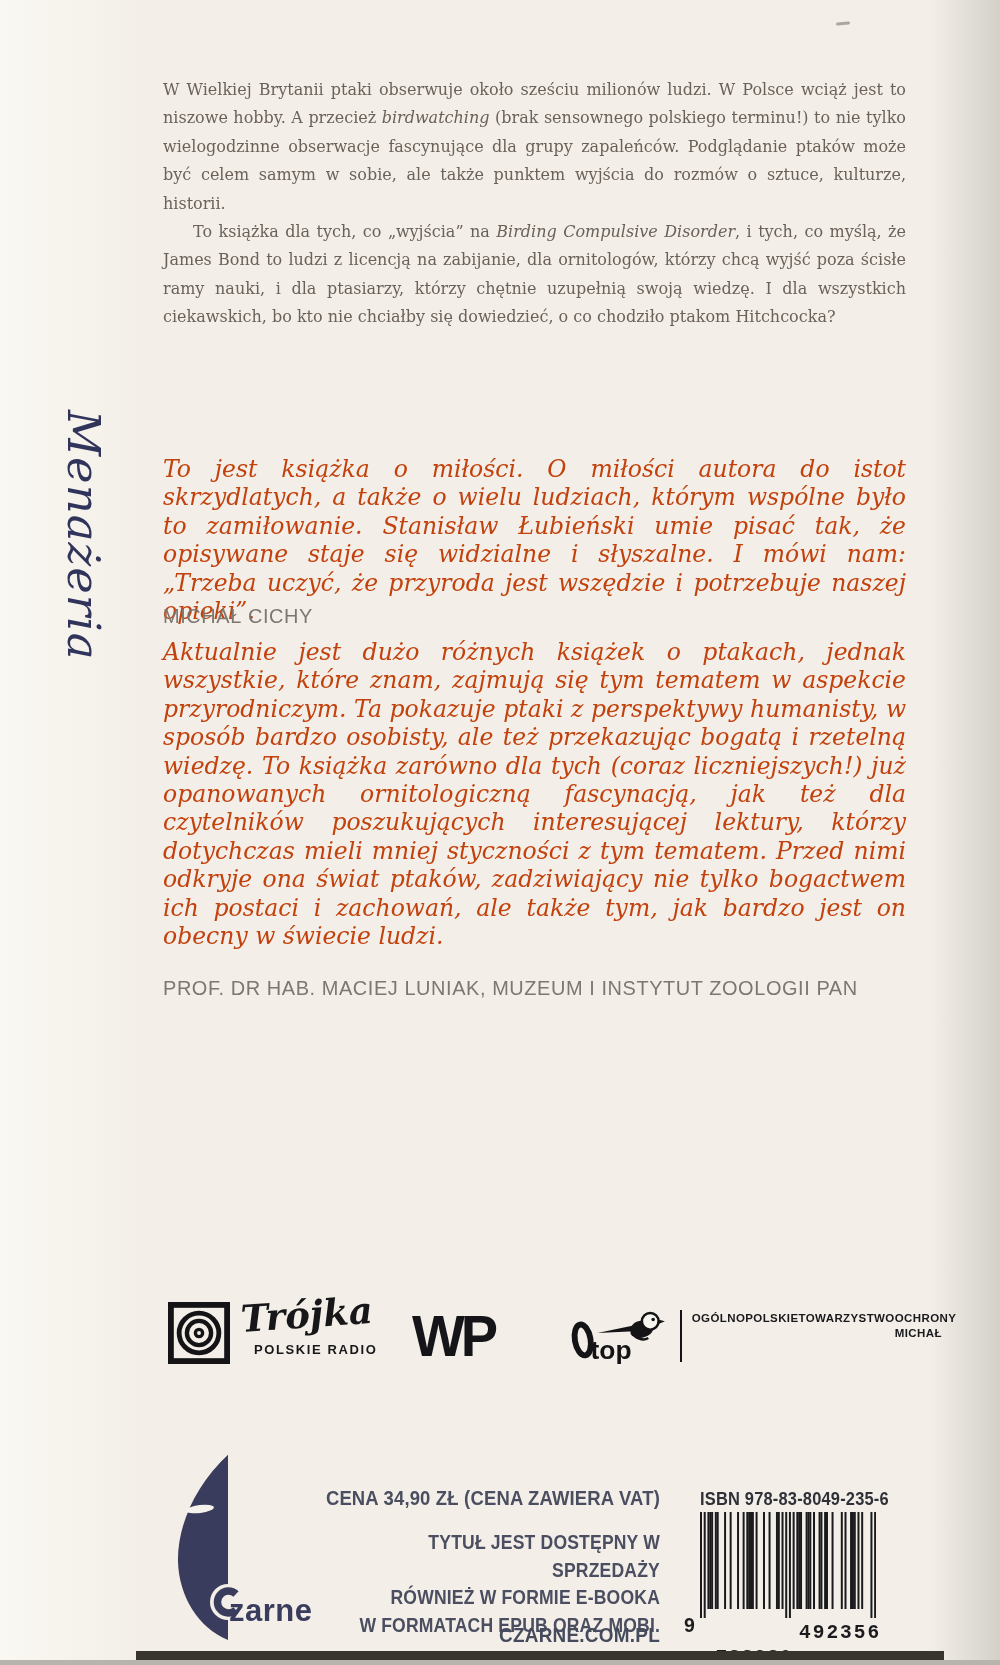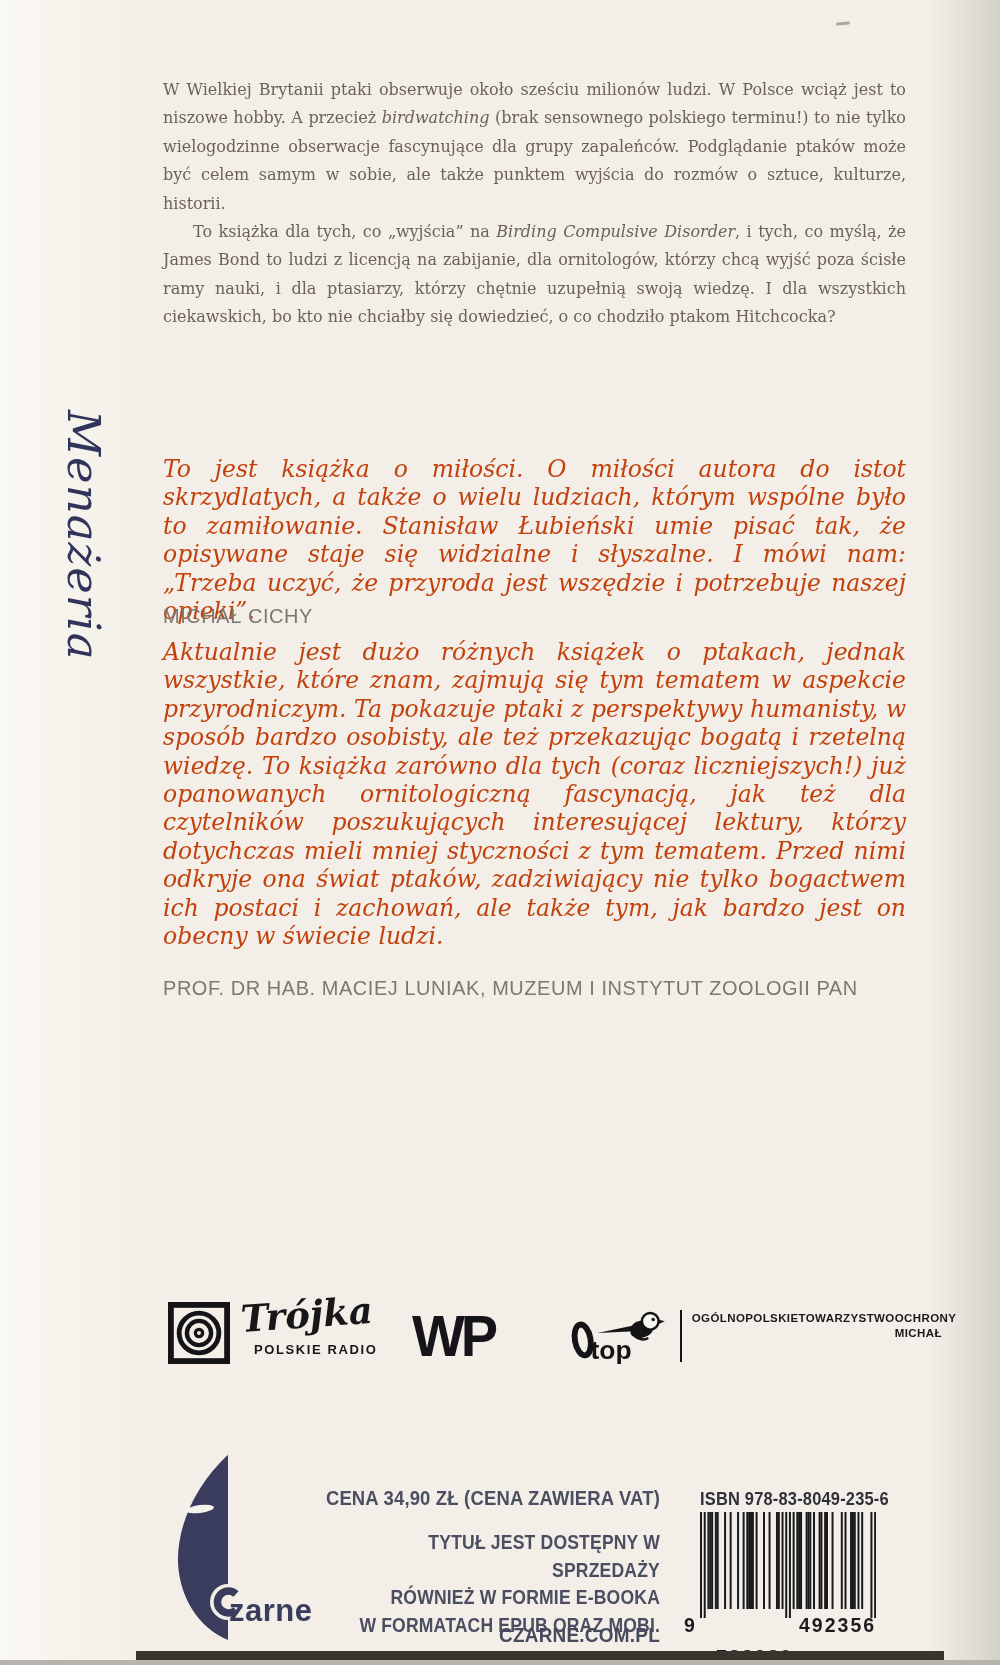--- a/index.html
+++ b/index.html
@@ -66,21 +66,21 @@
   
   .isbn{position:absolute;left:700px;top:1489px;font-family:"Liberation Sans",sans-serif;
     font-size:17.5px;font-weight:700;color:#303138;letter-spacing:.2px;transform:scaleX(.94);
     transform-origin:left top;white-space:nowrap;}
   .barcode{position:absolute;left:700px;top:1512px;width:176px;height:132px;}
   .barcode svg{display:block;}
   .bdigits{position:absolute;top:102px;left:0;width:176px;height:26px;
     font-family:"Liberation Sans",sans-serif;font-size:19.5px;font-weight:700;color:#1c1c1f;}
   .bd0{position:absolute;left:-16px;top:0;}
   .bd1{position:absolute;left:16px;top:0;letter-spacing:2px;margin-top:32px;}
-  .bd2{position:absolute;left:99px;top:0;letter-spacing:2px;}
+  .bd2{position:absolute;left:99px;top:8px;letter-spacing:2px;font-family:Liberation Mono, monospace;}
 </style>
 </head>
 <body>
 
 <div class="cover">
   <div class="edge-left"></div>
   <div class="edge-right"></div>
   <div class="smudge"></div>
 
   <div class="spine">Menażeria</div>

